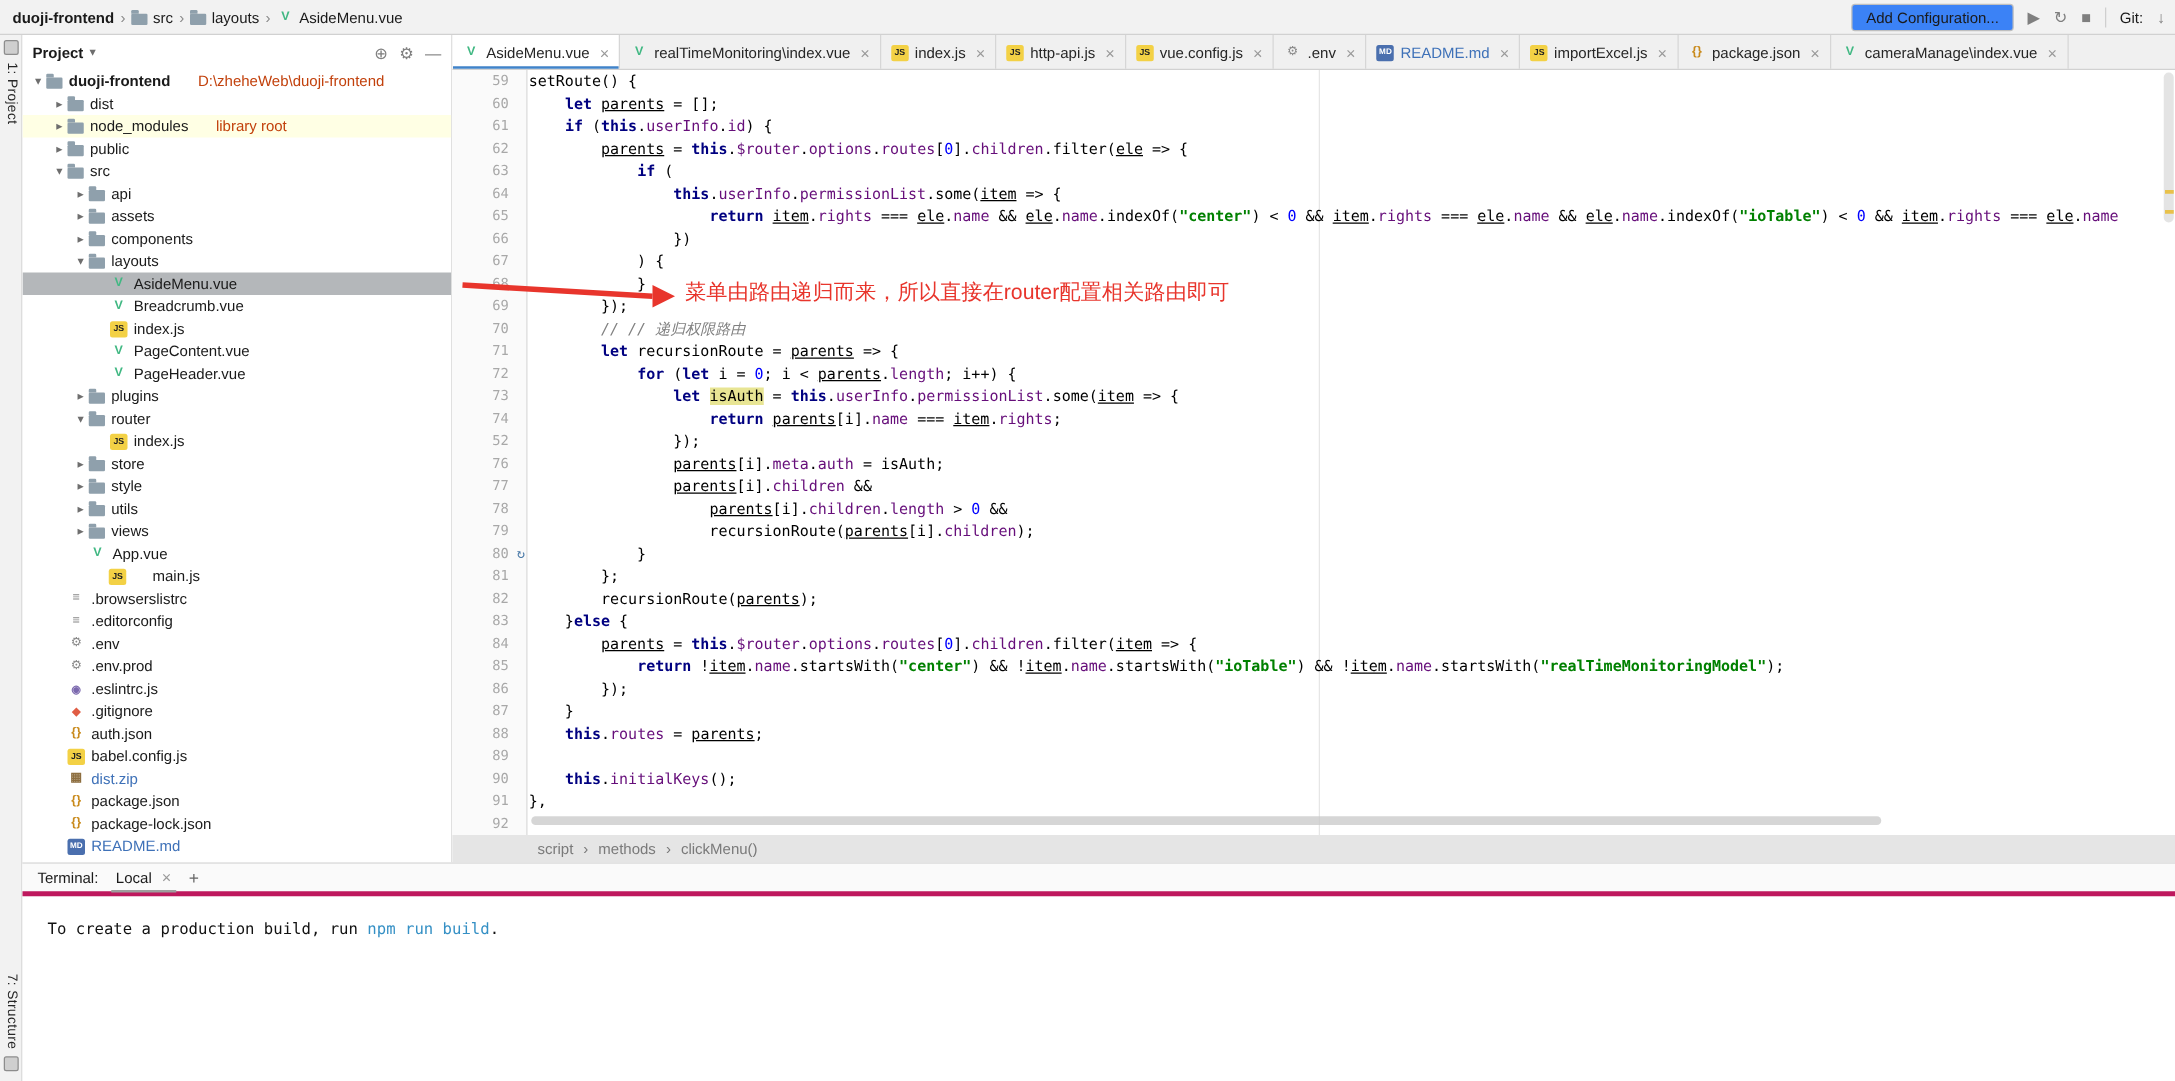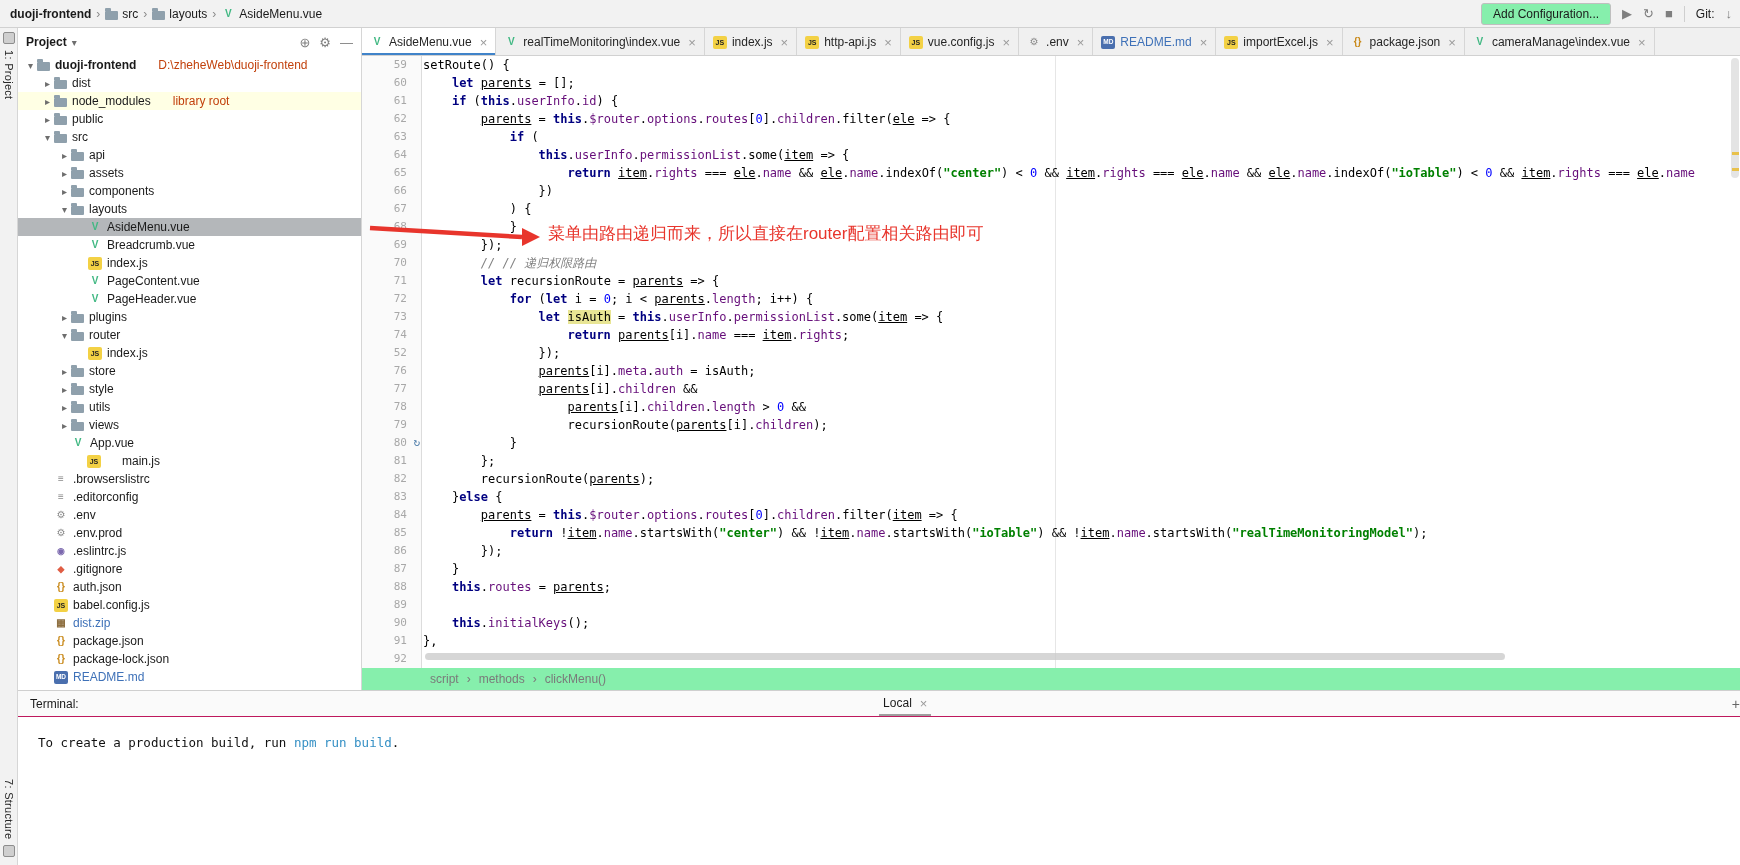--- a/index.html
+++ b/index.html
@@ -12,21 +12,21 @@
 
   
   .titlebar { position:absolute; left:0; top:0; width:1740px; height:28px;
     background:#f2f2f2; border-bottom:1px solid #d1d1d1; display:flex; align-items:center; }
   .crumbs { display:flex; align-items:center; gap:5px; margin-left:10px; }
   .crumb { display:flex; align-items:center; gap:4px; cursor:default; }
   .crumb:first-child span { font-weight:bold; }
   .crumb-sep { color:#8a8a8a; font-size:12px; }
   .tb-right { margin-left:auto; display:flex; align-items:center; gap:11px; padding-right:8px; }
   .add-config-btn { font-family:inherit; font-size:12px; color:#1a1a1a; padding:3px 11px;
-    background:#86efac; border:1px solid #bfbfbf; border-radius:3px; }
+    background:#3b82f6; border:1px solid #bfbfbf; border-radius:3px; }
   .tb-icon { color:#7f7f7f; font-size:13px; line-height:1; }
   .tb-sep { width:1px; height:16px; background:#cfcfcf; }
   .git-label { color:#1a1a1a; }
 
   
   .tool-strip { position:absolute; left:0; top:28px; bottom:0; width:18px;
     background:#f2f2f2; border-right:1px solid #d6d6d6; }
   .vtext { writing-mode:vertical-rl; font-size:11px; color:#262626; letter-spacing:.3px; }
   .tw-top { position:absolute; top:4px; left:0; width:18px; display:flex; flex-direction:column; align-items:center; gap:6px; }
   .tw-bottom { position:absolute; bottom:8px; left:0; width:18px; display:flex; flex-direction:column; align-items:center; gap:6px; }
@@ -95,28 +95,28 @@
   .annotation-arrow { position:absolute; left:0; top:160px; }
   .annotation-note { position:absolute; left:186px; top:166px; font-size:17px; white-space:nowrap;
     font-family:"Liberation Sans","DejaVu Sans",sans-serif; }
 
   .hscroll { position:absolute; left:63px; top:597px; width:1080px; height:7px;
     background:#c8c8c8; opacity:.75; border-radius:4px; }
   .vscroll { position:absolute; right:0; top:0; width:10px; height:100%; }
   .vthumb { position:absolute; right:1px; top:2px; width:8px; height:120px; background:#d9d9d9; opacity:.7; border-radius:4px; }
   .vtick { position:absolute; right:1px; width:7px; height:3px; background:#e8c14b; }
 
-  .ed-breadcrumb { position:absolute; left:0; right:0; bottom:0; height:22px; background:#86efac;
+  .ed-breadcrumb { position:absolute; left:0; right:0; bottom:0; height:22px; background:#e5e5e5;
     display:flex; align-items:center; gap:8px; padding-left:68px; color:#7a7a7a; }
 
   
   .terminal { position:absolute; left:18px; top:690px; width:1722px; height:175px;
     background:#fff; border-top:1px solid #cfcfcf; }
   .term-header { height:26px; display:flex; align-items:center; gap:10px; padding-left:12px;
-    background:#fafafa; border-bottom:1px solid #be185d;justify-content:space-between; }
+    background:#fafafa; border-bottom:4px solid #be185d; }
   .term-tab { display:flex; align-items:center; gap:5px; padding:4px 4px 3px 4px; border-bottom:2px solid #9e9e9e; }
   .term-plus { color:#666; font-size:14px; }
   .term-body { padding:16px 0 0 20px; font-family:"DejaVu Sans Mono", monospace;
     font-size:12.5px; color:#111; line-height:19px; }
   .tk-cmd { color:#3590c5; }
   .tk-t {}
 </style>
 </head>
 <body>
 

